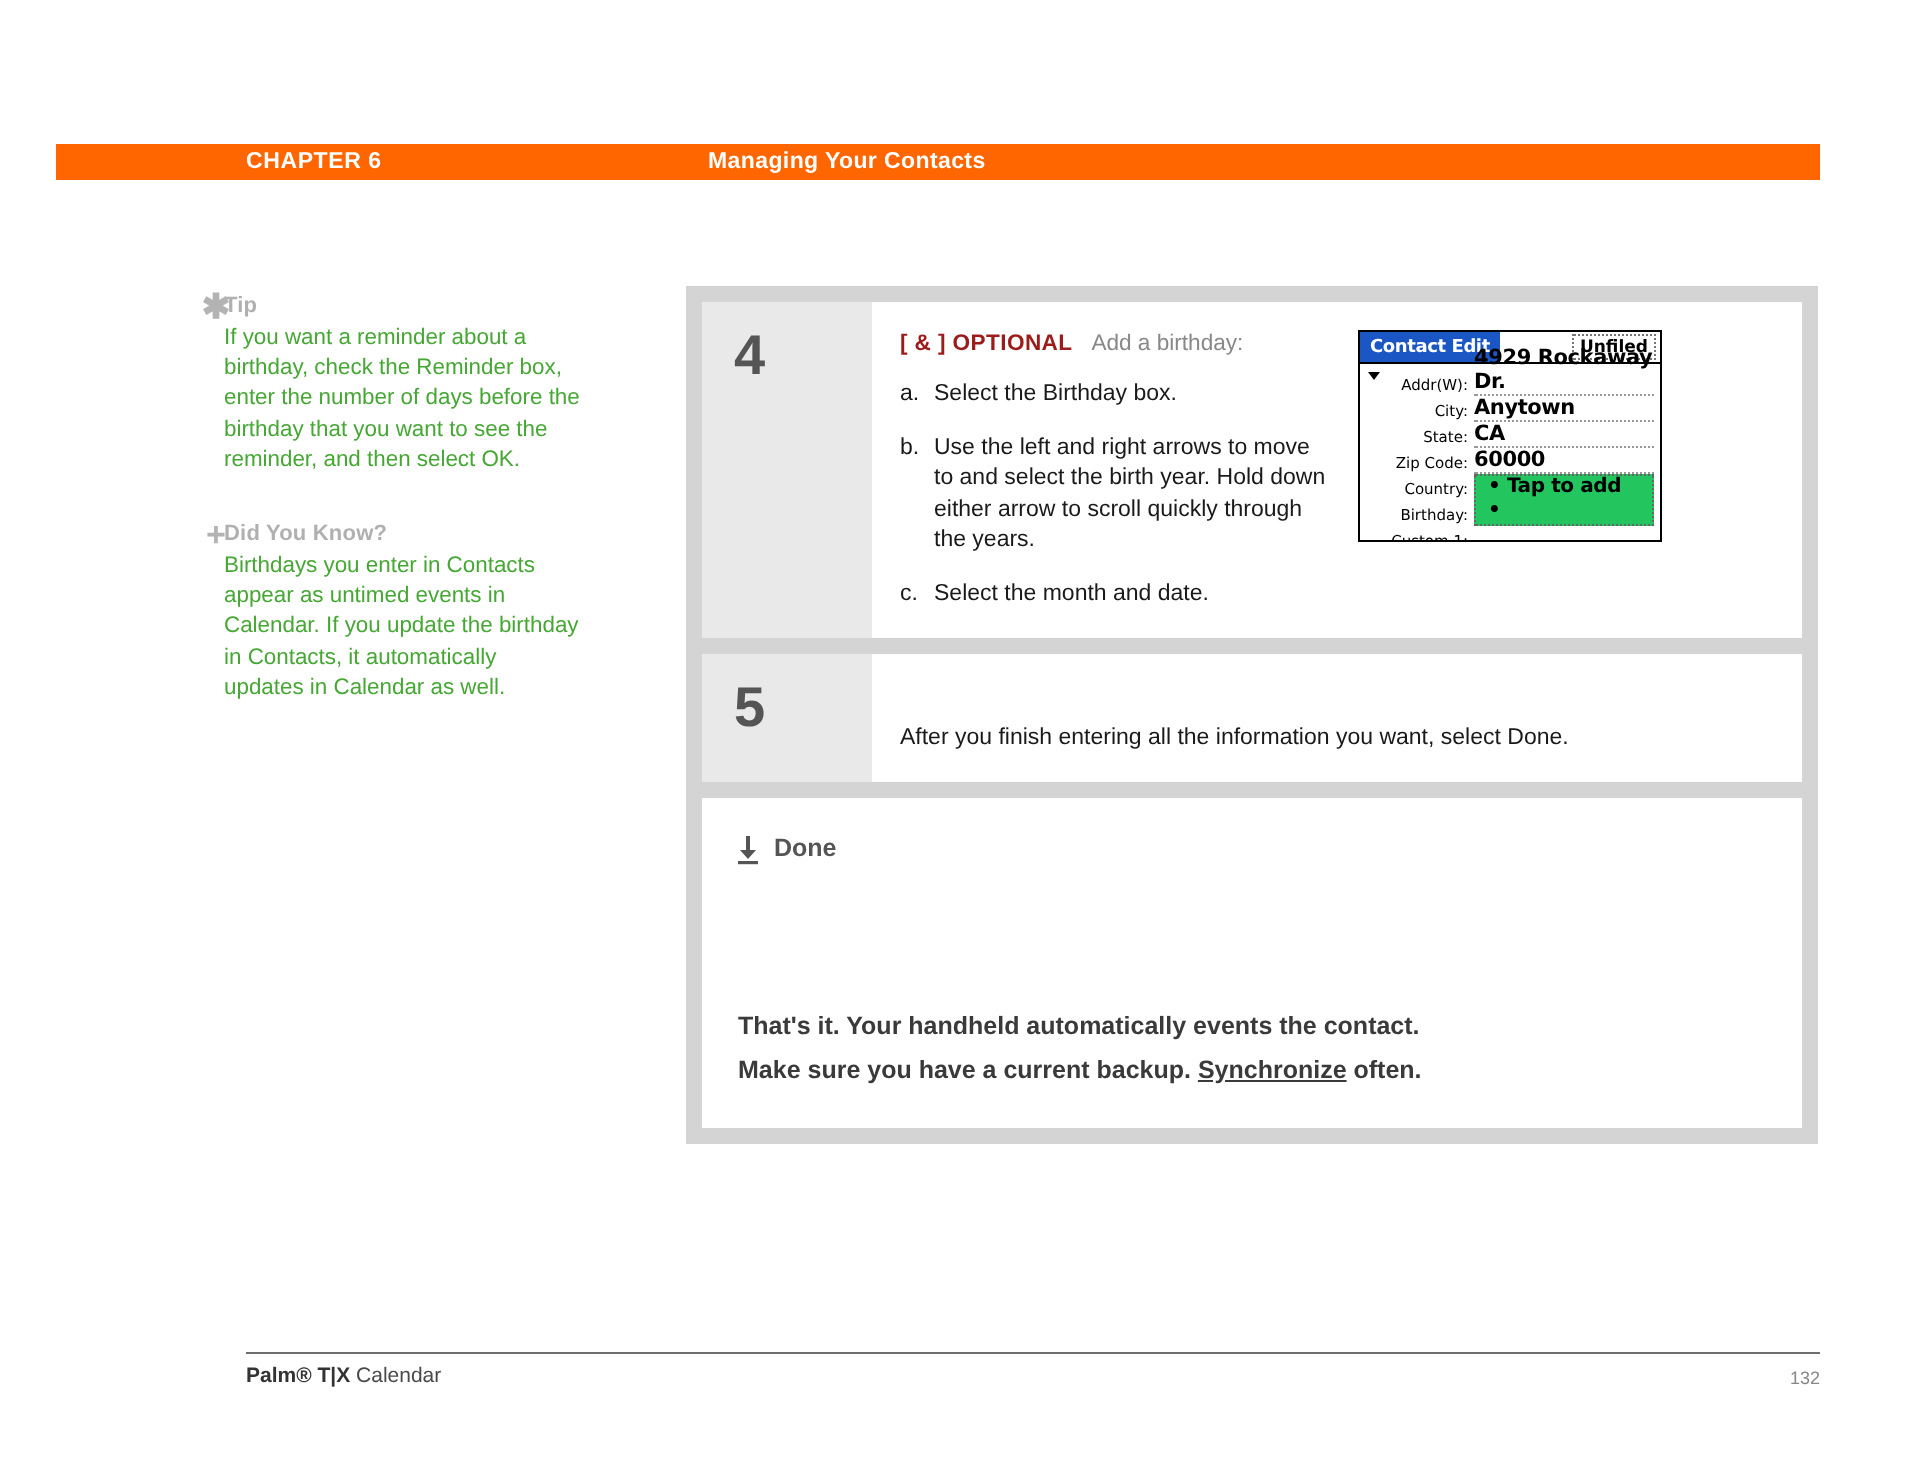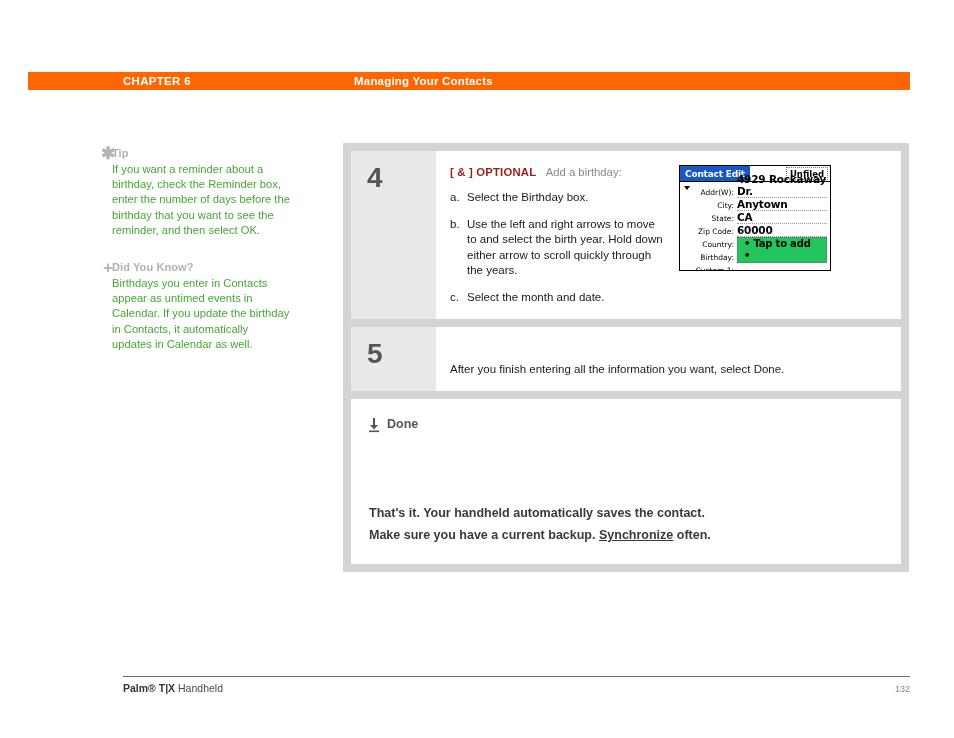--- a/index.html
+++ b/index.html
@@ -453,22 +453,22 @@
 
   <div class="done-row">
     <div class="done-label-cell">
       <svg class="done-icon" viewBox="0 0 14 16">
         <path d="M6 1 L6 8 L3 8 L7 12.5 L11 8 L8 8 L8 1 Z" fill="#555555"></path>
         <rect x="2" y="13.5" width="10" height="1.6" fill="#555555"></rect>
       </svg>
       <span class="done-label">Done</span>
     </div>
     <div class="done-text">
-      <span>That's it. Your handheld automatically saves the contact.</span><br>
+      <span>That's it. Your handheld automatically events the contact.</span><br>
       <span>Make sure you have a current backup. </span><span class="done-link">Synchronize</span><span> often.</span>
     </div>
   </div>
 
 </div>
 
 <div class="footer-rule"></div>
-<div class="footer-left"><b>Palm® T|X</b><span> Handheld</span></div>
+<div class="footer-left"><b>Palm® T|X</b><span> Calendar</span></div>
 <div class="footer-page">132</div>
 
 </body></html>

